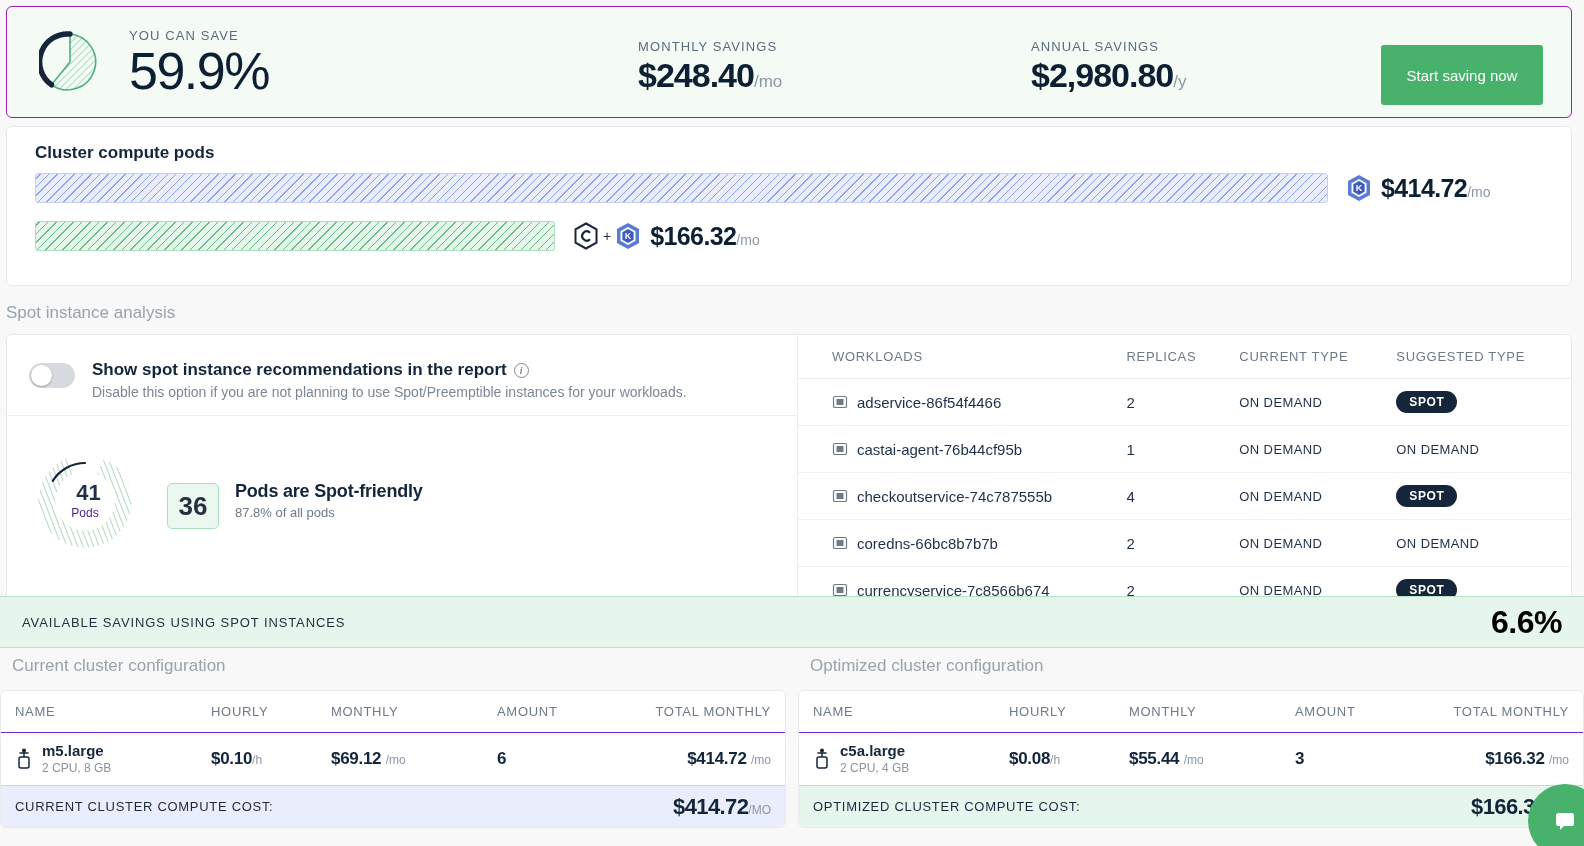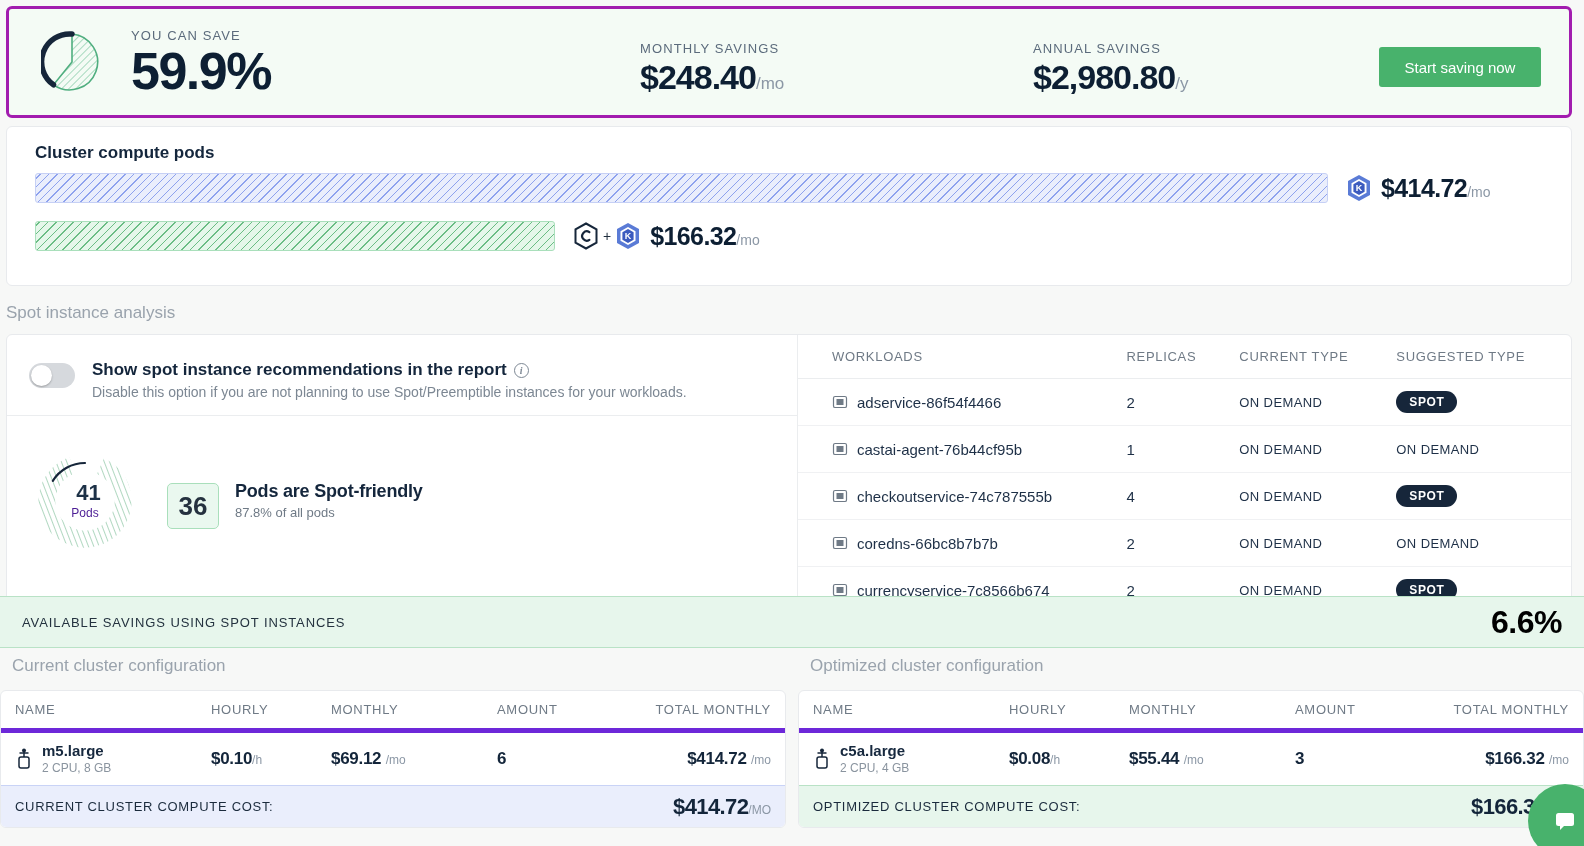--- a/index.html
+++ b/index.html
@@ -8,44 +8,44 @@
     background: #f7f8f7;
     font-family: "Liberation Sans", sans-serif;
     color: #11233b;
     overflow: hidden;
   }
   .page { position: relative; width: 1584px; height: 846px; }
 
   
   .hero {
     position: absolute; left: 6px; top: 6px; width: 1566px; height: 112px;
-    background: #f4fbf5; border: 3px solid #a21caf; border-radius: 6px;
+    background: #f4fbf5; border: 1px solid #a21caf; border-radius: 6px;
     display: flex; align-items: center;
   }
   .hero-pie { margin-left: 32px; width: 62px; height: 62px; flex: none; }
   .hero-primary { margin-left: 28px; }
   .kicker {
     font-size: 13px; letter-spacing: 1.1px; color: #5b6b7c;
     text-transform: uppercase; font-weight: 400; margin-bottom: 2px;
   }
   .big-pct {
-    font-size: 52px; font-weight: 700; letter-spacing: -1.5px;
+    font-size: 52px; font-weight: 400; letter-spacing: -1.5px;
     color: #0d1f33; line-height: 1;
   }
   .hero-block { margin-left: 0; }
   .hero-block.m1 { position: absolute; left: 631px; top: 32px; }
   .hero-block.m2 { position: absolute; left: 1024px; top: 32px; }
   .money {
     font-size: 34px; font-weight: 700; color: #0d1f33;
     letter-spacing: -1px; line-height: 1.15;
   }
   .unit { font-size: 17px; font-weight: 400; color: #8b97a5; letter-spacing: 0; }
   .cta {
     position: absolute; right: 28px; top: 38px;
-    width: 162px; height: 40px; background: #48b26c; color: #fff;
+    width: 162px; height: 60px; background: #48b26c; color: #fff;
     border: none; border-radius: 3px; font-size: 15px;
     font-family: "Liberation Sans", sans-serif; cursor: pointer;
   }
 
   
   .compute-card {
     position: absolute; left: 6px; top: 126px; width: 1566px; height: 160px;
     background: #fff; border: 1px solid #e8eaed; border-radius: 6px;
   }
   .card-title {
@@ -171,21 +171,21 @@
   .cfg.left { left: 0; }
   .cfg.right { left: 798px; }
   .cfg-title { font-size: 17px; color: #9aa3ad; padding-left: 12px; }
   .cfg-card {
     margin-top: 14px; background: #fff; border: 1px solid #e8eaed; border-radius: 6px;
     overflow: hidden;
   }
   .cfg-head {
     display: flex; align-items: center; height: 42px; font-size: 13px;
     letter-spacing: .7px; color: #6f7a86; text-transform: uppercase;
-    border-bottom: 5px solid #6d28d9; padding: 0 14px;
+    border-bottom: 1px solid #6d28d9; padding: 0 14px;
   }
   .cfg-row {
     display: flex; align-items: center; height: 52px; padding: 0 14px; font-size: 15px;
   }
   .f-name { width: 196px; display: flex; align-items: center; gap: 9px; }
   .f-hour { width: 120px; }
   .f-mon  { width: 166px; }
   .f-amt  { width: 150px; }
   .f-tot  { flex: 1; text-align: right; }
   .cfg-head .f-tot { text-align: right; }

